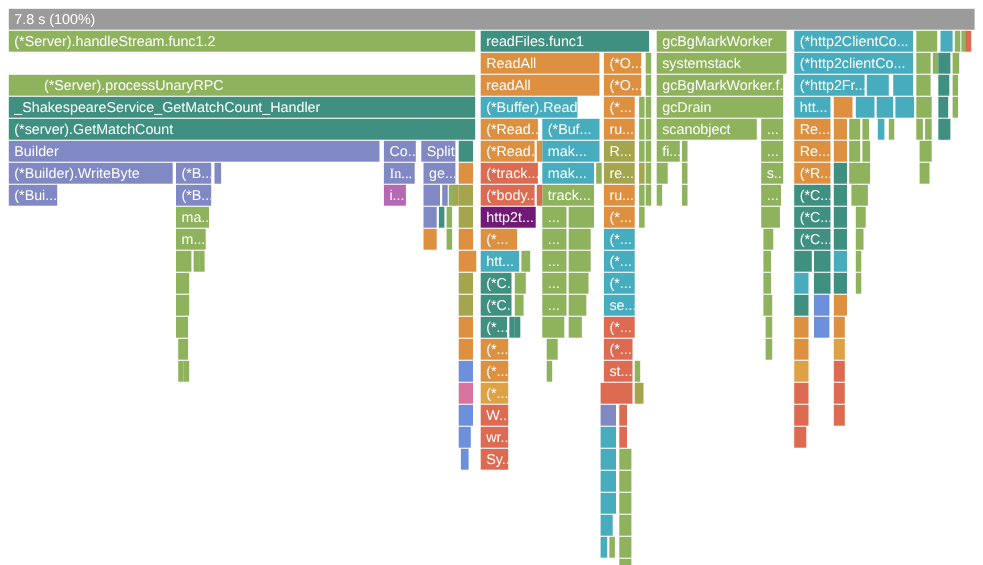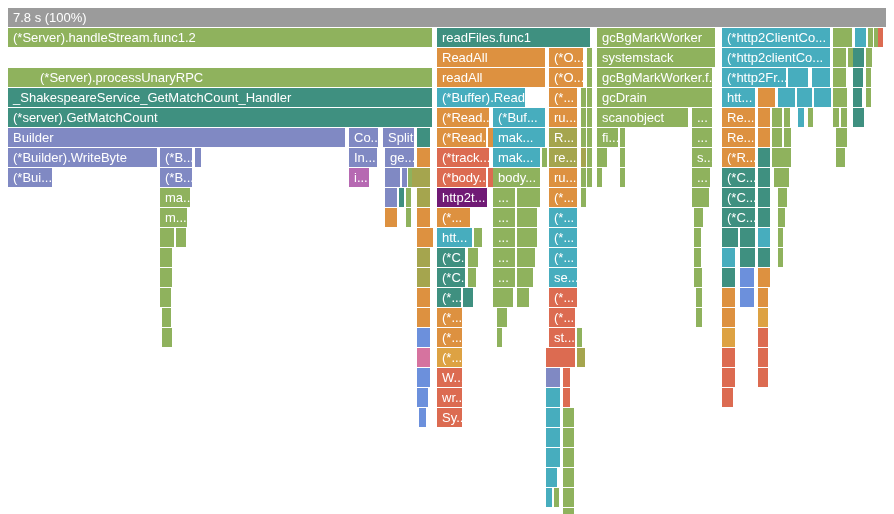--- a/index.html
+++ b/index.html
@@ -42,21 +42,21 @@
     <div class="frame" style="left: 160px; top: 228px; width: 14px; height: 19px; background: rgb(143, 178, 93);"></div>
     <div class="frame" style="left: 176px; top: 228px; width: 3px; height: 19px; background: rgb(143, 178, 93);"></div>
     <div class="frame" style="left: 181px; top: 228px; width: 3px; height: 19px; background: rgb(143, 178, 93);"></div>
     <div class="frame" style="left: 160px; top: 248px; width: 12px; height: 19px; background: rgb(143, 178, 93);"></div>
     <div class="frame" style="left: 160px; top: 268px; width: 12px; height: 19px; background: rgb(143, 178, 93);"></div>
     <div class="frame" style="left: 160px; top: 288px; width: 11px; height: 19px; background: rgb(143, 178, 93);"></div>
     <div class="frame" style="left: 162px; top: 308px; width: 9px; height: 19px; background: rgb(143, 178, 93);"></div>
     <div class="frame" style="left: 162px; top: 328px; width: 3px; height: 19px; background: rgb(143, 178, 93);"></div>
     <div class="frame" style="left: 167px; top: 328px; width: 3px; height: 19px; background: rgb(143, 178, 93);"></div>
     <div class="frame" title="Co..." style="left: 349px; top: 128px; width: 29px; height: 19px; background: rgb(128, 137, 195);">Co...</div>
-    <div class="frame" title="In..." style="left: 349px; top: 148px; width: 28px; height: 19px; background: rgb(128, 137, 195);">In...</div>
+    <div class="frame" title="In..." style="left: 349px; top: 148px; width: 28px; height: 19px; background: rgb(128, 137, 195); font-family: Liberation Serif, serif;">In...</div>
     <div class="frame" title="i..." style="left: 349px; top: 168px; width: 20px; height: 19px; background: rgb(182, 105, 178);">i...</div>
     <div class="frame" title="Split" style="left: 383px; top: 128px; width: 31px; height: 19px; background: rgb(128, 137, 195);">Split</div>
     <div class="frame" title="ge..." style="left: 385px; top: 148px; width: 29px; height: 19px; background: rgb(128, 137, 195);">ge...</div>
     <div class="frame" style="left: 385px; top: 168px; width: 15px; height: 19px; background: rgb(128, 137, 195);"></div>
     <div class="frame" style="left: 402px; top: 168px; width: 4px; height: 19px; background: rgb(128, 137, 195);"></div>
     <div class="frame" style="left: 408px; top: 168px; width: 3px; height: 19px; background: rgb(143, 178, 93);"></div>
     <div class="frame" style="left: 412px; top: 168px; width: 3px; height: 19px; background: rgb(165, 165, 78);"></div>
     <div class="frame" style="left: 385px; top: 188px; width: 12px; height: 19px; background: rgb(128, 137, 195);"></div>
     <div class="frame" style="left: 399px; top: 188px; width: 5px; height: 19px; background: rgb(63, 144, 128);"></div>
     <div class="frame" style="left: 406px; top: 188px; width: 4px; height: 19px; background: rgb(143, 178, 93);"></div>
@@ -90,21 +90,21 @@
     <div class="frame" title="(*Read..." style="left: 437px; top: 128px; width: 49px; height: 19px; background: rgb(221, 145, 64);">(*Read...</div>
     <div class="frame" style="left: 488px; top: 128px; width: 2px; height: 19px; background: rgb(221, 145, 64);"></div>
     <div class="frame" title="mak..." style="left: 493px; top: 128px; width: 52px; height: 19px; background: rgb(71, 173, 190);">mak...</div>
     <div class="frame" title="R..." style="left: 549px; top: 128px; width: 28px; height: 19px; background: rgb(165, 165, 78);">R...</div>
     <div class="frame" title="(*track..." style="left: 437px; top: 148px; width: 52px; height: 19px; background: rgb(220, 107, 81);">(*track...</div>
     <div class="frame" title="mak..." style="left: 493px; top: 148px; width: 47px; height: 19px; background: rgb(71, 173, 190);">mak...</div>
     <div class="frame" style="left: 542px; top: 148px; width: 3px; height: 19px; background: rgb(143, 178, 93);"></div>
     <div class="frame" title="re..." style="left: 549px; top: 148px; width: 28px; height: 19px; background: rgb(165, 165, 78);">re...</div>
     <div class="frame" title="(*body..." style="left: 437px; top: 168px; width: 49px; height: 19px; background: rgb(220, 107, 81);">(*body...</div>
     <div class="frame" style="left: 488px; top: 168px; width: 2px; height: 19px; background: rgb(220, 107, 81);"></div>
-    <div class="frame" title="mall..." style="left: 493px; top: 168px; width: 47px; height: 19px; background: rgb(143, 178, 93);">body...</div>
+    <div class="frame" title="mall..." style="left: 493px; top: 168px; width: 47px; height: 19px; background: rgb(143, 178, 93);">track...</div>
     <div class="frame" title="ru..." style="left: 549px; top: 168px; width: 28px; height: 19px; background: rgb(221, 145, 64);">ru...</div>
     <div class="frame" title="http2t..." style="left: 437px; top: 188px; width: 50px; height: 19px; background: #701a75;">http2t...</div>
     <div class="frame" title="..." style="left: 493px; top: 188px; width: 22px; height: 19px; background: rgb(143, 178, 93);">...</div>
     <div class="frame" style="left: 517px; top: 188px; width: 23px; height: 19px; background: rgb(143, 178, 93);"></div>
     <div class="frame" title="(*..." style="left: 549px; top: 188px; width: 28px; height: 19px; background: rgb(221, 145, 64);">(*...</div>
     <div class="frame" title="(*..." style="left: 437px; top: 208px; width: 33px; height: 19px; background: rgb(221, 145, 64);">(*...</div>
     <div class="frame" title="..." style="left: 493px; top: 208px; width: 22px; height: 19px; background: rgb(143, 178, 93);">...</div>
     <div class="frame" style="left: 517px; top: 208px; width: 20px; height: 19px; background: rgb(143, 178, 93);"></div>
     <div class="frame" title="(*..." style="left: 549px; top: 208px; width: 28px; height: 19px; background: rgb(71, 173, 190);">(*...</div>
     <div class="frame" title="htt..." style="left: 437px; top: 228px; width: 35px; height: 19px; background: rgb(71, 173, 190);">htt...</div>

